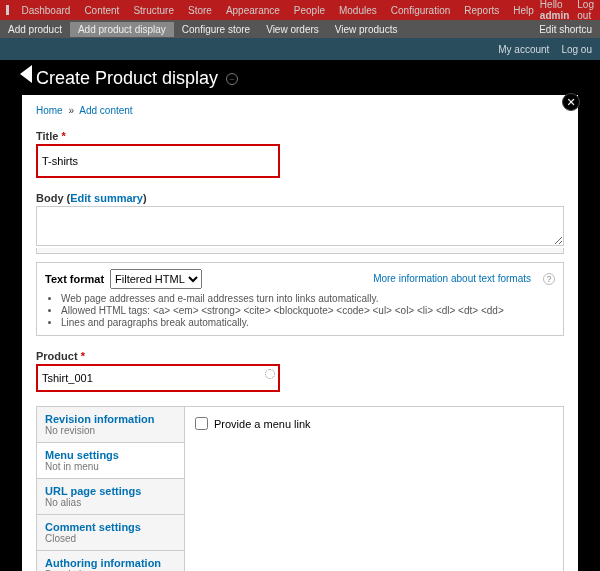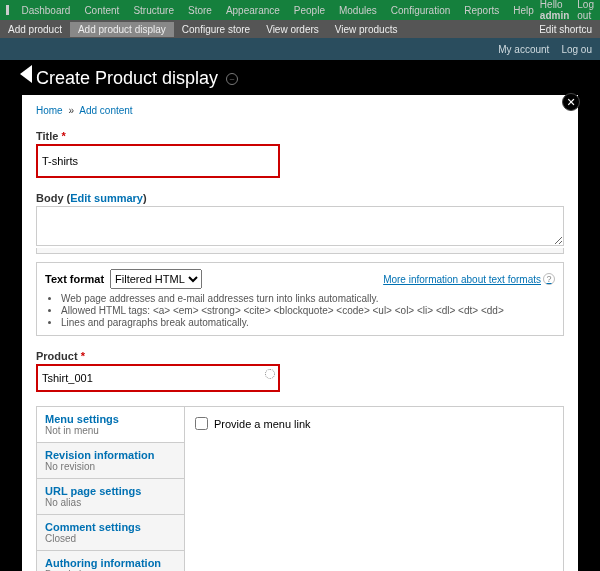--- a/index.html
+++ b/index.html
@@ -1,17 +1,17 @@
 <!DOCTYPE html>
 <html><head>
 <meta charset="utf-8">
 <style>
   * { box-sizing: border-box; margin: 0; padding: 0; }
   body { font-family: "Lucida Grande", Verdana, sans-serif; font-size: 11px; background: #000; width: 600px; height: 571px; overflow: hidden; position: relative; }
-  .topbar { background: #15803d; color: #ccc; height: 20px; display: flex; align-items: center; padding: 0 6px; font-size: 10px; }
+  .topbar { background: #b91c1c; color: #ccc; height: 20px; display: flex; align-items: center; padding: 0 6px; font-size: 10px; }
   .topbar .home-ic { width: 10px; height: 10px; background: #ccc; margin-right: 6px; }
   .topbar-links { display: flex; gap: 2px; }
   .topbar-links span { padding: 0 6px; cursor: pointer; }
   .topbar-right { margin-left: auto; display: flex; gap: 8px; }
   .shortcutbar { background: #555; color: #eee; height: 18px; display: flex; align-items: center; font-size: 10px; }
   .shortcutbar span { padding: 2px 8px; cursor: pointer; }
   .shortcutbar .active { background: #888; }
   .shortcutbar .right { margin-left: auto; padding-right: 8px; }
   .subhead { background: #2a4d5e; color: #d0dbe0; height: 22px; display: flex; align-items: center; justify-content: flex-end; padding-right: 8px; font-size: 10px; gap: 12px; }
   .pagetitle-wrap { background: #000; padding: 8px 0 0 36px; }
@@ -25,21 +25,21 @@
   label.fld { font-size: 11px; font-weight: bold; color: #333; display: block; margin-bottom: 2px; }
   .req { color: #c00; }
   .title-input { width: 244px; height: 20px; border: 2px solid #c00; padding: 15px 4px; font-size: 11px; }
   .section { margin-top: 14px; }
   .summary-link { color: #0071B3; }
   .body-area { width: 100%; height: 40px; border: 1px solid #ccc; resize: vertical; font-size: 11px; padding: 3px; }
   .resize-grip { text-align:center; border:1px solid #ccc; border-top:none; height:6px; background:#f7f7f7; }
   .txtfmt-row { display: flex; align-items: center; margin-top: 8px; border:1px solid #ccc; padding:6px 8px; flex-wrap:wrap; }
   .txtfmt-row label { font-weight: bold; font-size: 11px; margin-right: 6px; }
   .txtfmt-row select { font-size: 11px; height: 20px; }
-  .txtfmt-row .more { margin-left: auto; color: #0071B3; font-size: 10px; display:flex; align-items:center; gap:2px;text-decoration:underline; }
+  .txtfmt-row .more { margin-left: auto; color: #0071B3; font-size: 10px; display:flex; gap:12px; }
   .help-q { width:12px; height:12px; border:1px solid #bbb; border-radius:50%; display:inline-flex; align-items:center; justify-content:center; color:#888; font-size:9px; }
   .hints { font-size: 10px; color: #555; padding: 4px 0 0 16px; }
   .hints li { margin-bottom: 1px; }
   .product-input { width: 244px; height: 20px; border: 2px solid #c00; padding: 12px 4px; font-size: 11px; position: relative; }
   .product-wrap { position: relative; display: inline-block; }
   .spinner { position:absolute; right:5px; top:5px; width:10px; height:10px; border:1px dotted #888; border-radius:50%; }
   .desc { font-size: 10px; color: #666; margin-top: 3px; }
   .vtabs-wrap { display: flex; margin-top: 14px; border: 1px solid #ccc; background: #fff; }
   .vtabs { width: 148px; background: #f5f5f5; border-right: 1px solid #ccc; }
   .vtab { padding: 6px 8px; border-bottom: 1px solid #ccc; cursor: pointer; }
@@ -136,27 +136,27 @@
   <div class="section">
     <label class="fld"><span>Product</span> <span class="req">*</span></label>
     <span class="product-wrap">
       <input class="product-input" value="Tshirt_001" style="">
       <span class="spinner"></span>
     </span>
   </div>
 
   <div class="vtabs-wrap">
     <div class="vtabs">
+      <div class="vtab">
+        <div class="t">Revision information</div>
+          <div class="s">No revision</div>
+      </div>
       <div class="vtab active">
         <div class="t">Menu settings</div>
           <div class="s">Not in menu</div>
-      </div>
-      <div class="vtab">
-        <div class="t">Revision information</div>
-          <div class="s">No revision</div>
       </div>
       <div class="vtab">
         <div class="t">URL page settings</div>
           <div class="s">No alias</div>
       </div>
       <div class="vtab">
         <div class="t">Comment settings</div>
           <div class="s">Closed</div>
       </div>
       <div class="vtab">

